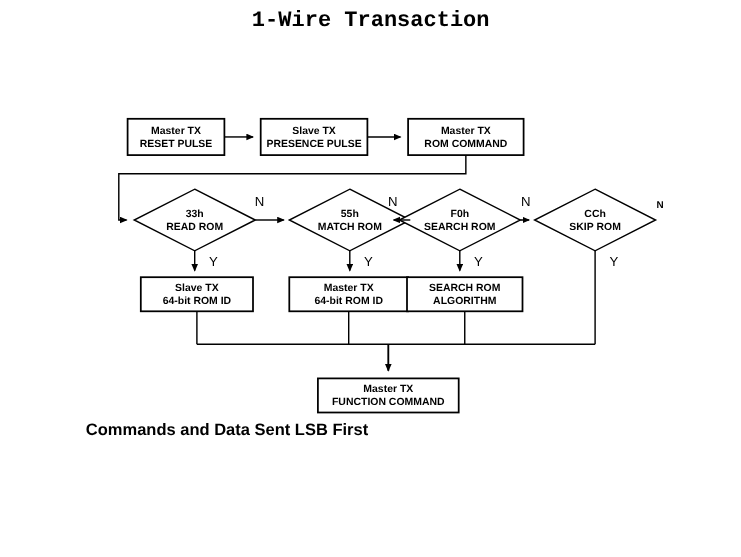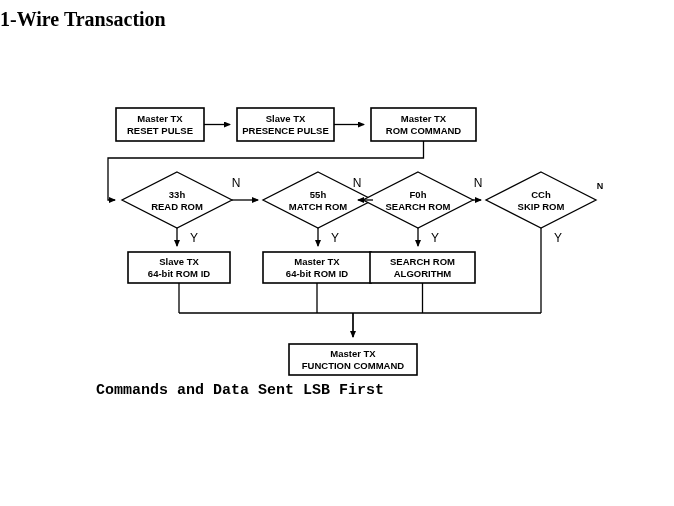--- a/index.html
+++ b/index.html
@@ -13,37 +13,36 @@
     height: 506px;
     background: #ffffff;
     overflow: hidden;
     font-family: "Liberation Sans", sans-serif;
   }
   #title {
     position: absolute;
     left: 0;
     top: 8px;
     width: 674px;
-    text-align: left;
-    font-family: Liberation Serif, serif;
+    text-align: center;
+    font-family: Liberation Mono, monospace;
     font-weight: bold;
     font-size: 20px;
     color: #000000;
     letter-spacing: 0px;
   }
   #caption {
     position: absolute;
     left: 78px;
     top: 382px;
-    font-family: Liberation Mono, monospace;
+    font-family: Liberation Sans, sans-serif;
     font-weight: bold;
     font-size: 15px;
     color: #000000;
     white-space: nowrap;
-    margin-left: 18px;
   }
   svg#flow {
     position: absolute;
     left: 0;
     top: 0;
   }
   .node-box {
     fill: #ffffff;
     stroke: #000000;
     stroke-width: 1.6;

